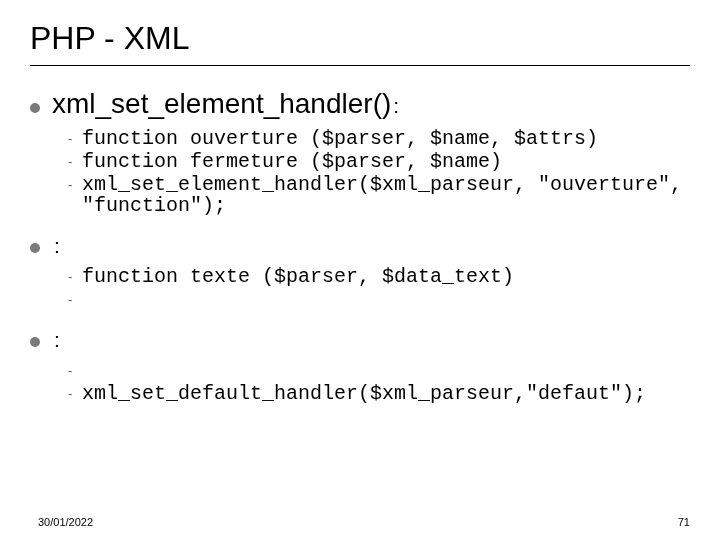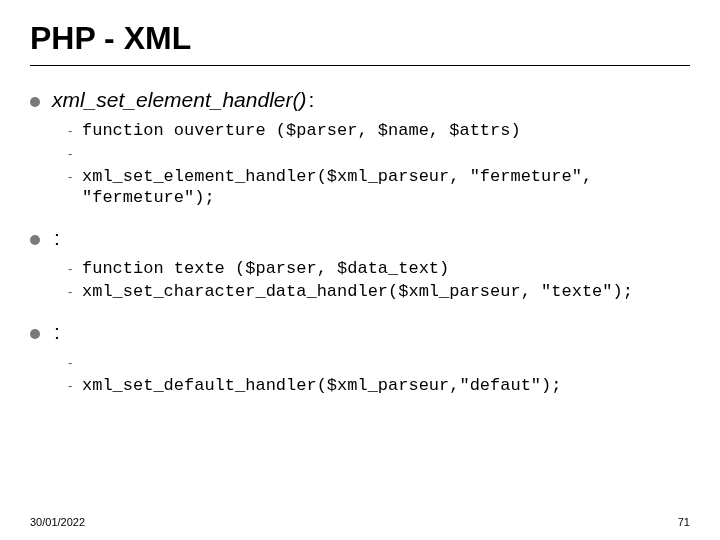--- a/index.html
+++ b/index.html
@@ -10,43 +10,42 @@
     font-family: Arial, Helvetica, sans-serif;
     color: #000;
     position: relative;
     overflow: hidden;
   }
   .slide {
     padding: 20px 30px 0 30px;
   }
   .title {
     font-size: 32px;
-    font-weight: bold;
+    font-weight: normal;
     padding-bottom: 8px;
     border-bottom: 1px solid #000;
     margin-bottom: 22px;
   }
   ul.top { list-style: none; }
   ul.top > li { margin-bottom: 18px; }
   .top-row {
     display: flex;
     align-items: baseline;
   }
   .bullet-disc {
     width: 10px;
     height: 10px;
     border-radius: 50%;
     background: #7a7a7a;
     flex-shrink: 0;
     margin-right: 12px;
     margin-top: 7px;
   }
   .section-label {
-    font-size: 21px;
-    font-style: italic;
+    font-size: 28px;
   }
   .colon {
     font-size: 21px;
     margin-left: 2px;
   }
   ul.sub {
     list-style: none;
     margin-top: 8px;
     margin-left: 38px;
   }
@@ -58,28 +57,28 @@
   .dash {
     font-family: Arial, sans-serif;
     font-size: 13px;
     color: #555;
     width: 14px;
     flex-shrink: 0;
     line-height: 21px;
   }
   .code {
     font-family: "Courier New", Courier, monospace;
-    font-size: 17px;
+    font-size: 20px;
     line-height: 21px;
     white-space: pre-wrap;
   }
   .footer {
     position: absolute;
     bottom: 12px;
-    left: 30px;
+    left: 38px;
     right: 30px;
     display: flex;
     justify-content: space-between;
     font-size: 11px;
     color: #000;
   }
 </style>
 </head>
 <body>
 
@@ -94,41 +93,41 @@
         <span class="section-label">xml_set_element_handler()</span>
         <span class="colon"> :</span>
       </div>
       <ul class="sub">
         <li>
             <span class="dash">-</span>
             <span class="code">function ouverture ($parser, $name, $attrs)</span>
           </li>
         <li>
             <span class="dash">-</span>
+            <span class="code">function fermeture ($parser, $name)</span>
           </li>
         <li>
             <span class="dash">-</span>
-            <span class="code">xml_set_element_handler($xml_parseur, "fermeture", "fermeture");</span>
+            <span class="code">xml_set_element_handler($xml_parseur, "ouverture", "function");</span>
           </li>
       </ul>
     </li>
 
     <li>
       <div class="top-row">
         <span class="bullet-disc"></span>
         <span class="colon"> :</span>
       </div>
       <ul class="sub">
         <li>
             <span class="dash">-</span>
             <span class="code">function texte ($parser, $data_text)</span>
           </li>
         <li>
             <span class="dash">-</span>
-            <span class="code">xml_set_character_data_handler($xml_parseur, "texte");</span>
           </li>
       </ul>
     </li>
 
     <li>
       <div class="top-row">
         <span class="bullet-disc"></span>
         <span class="colon"> :</span>
       </div>
       <ul class="sub">

